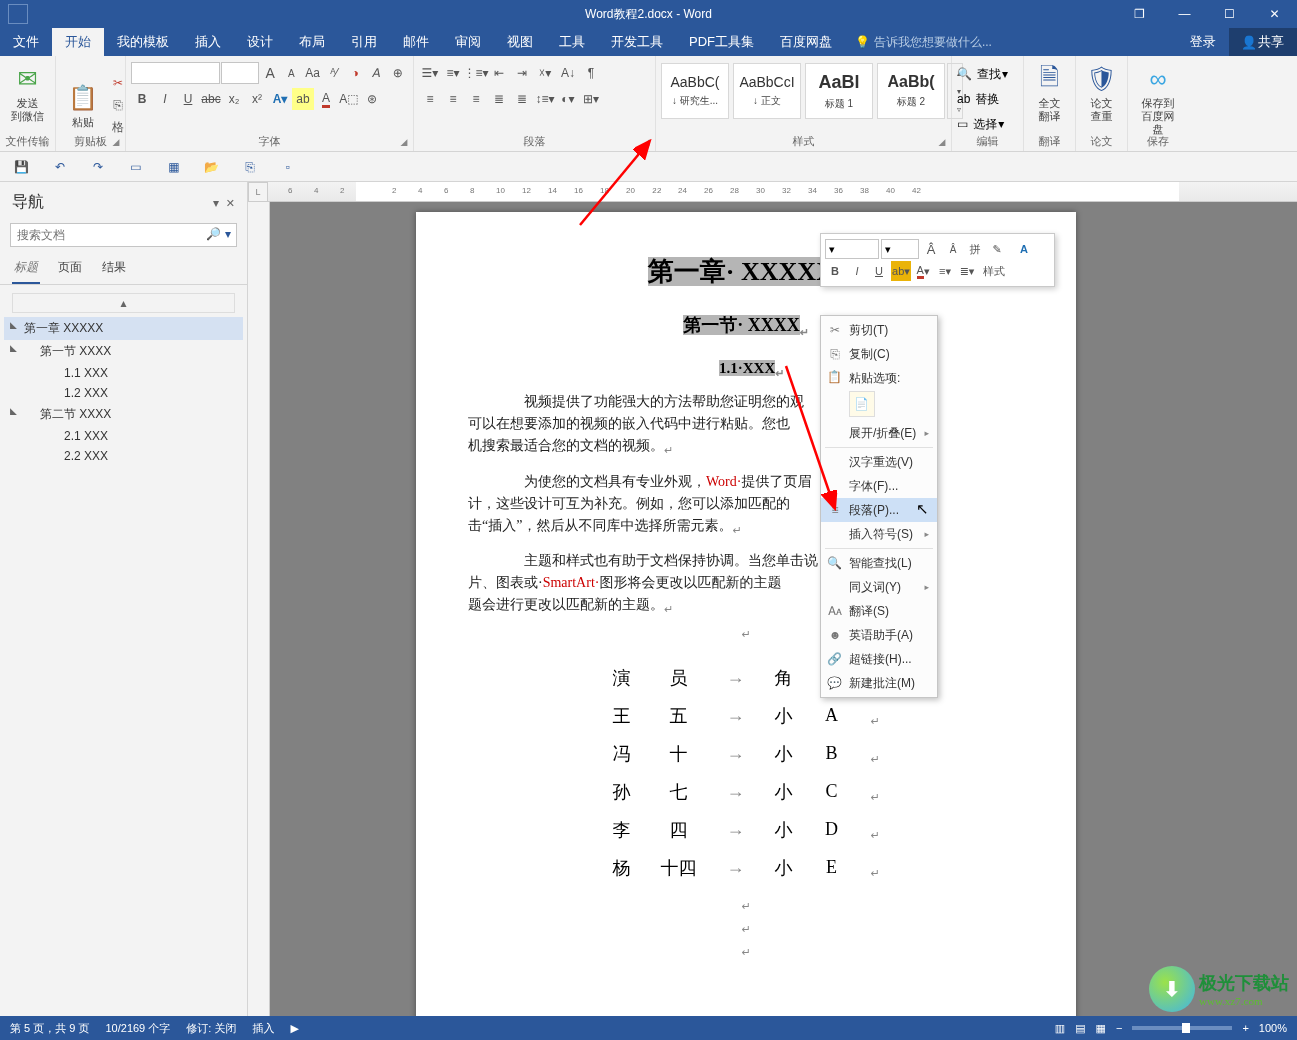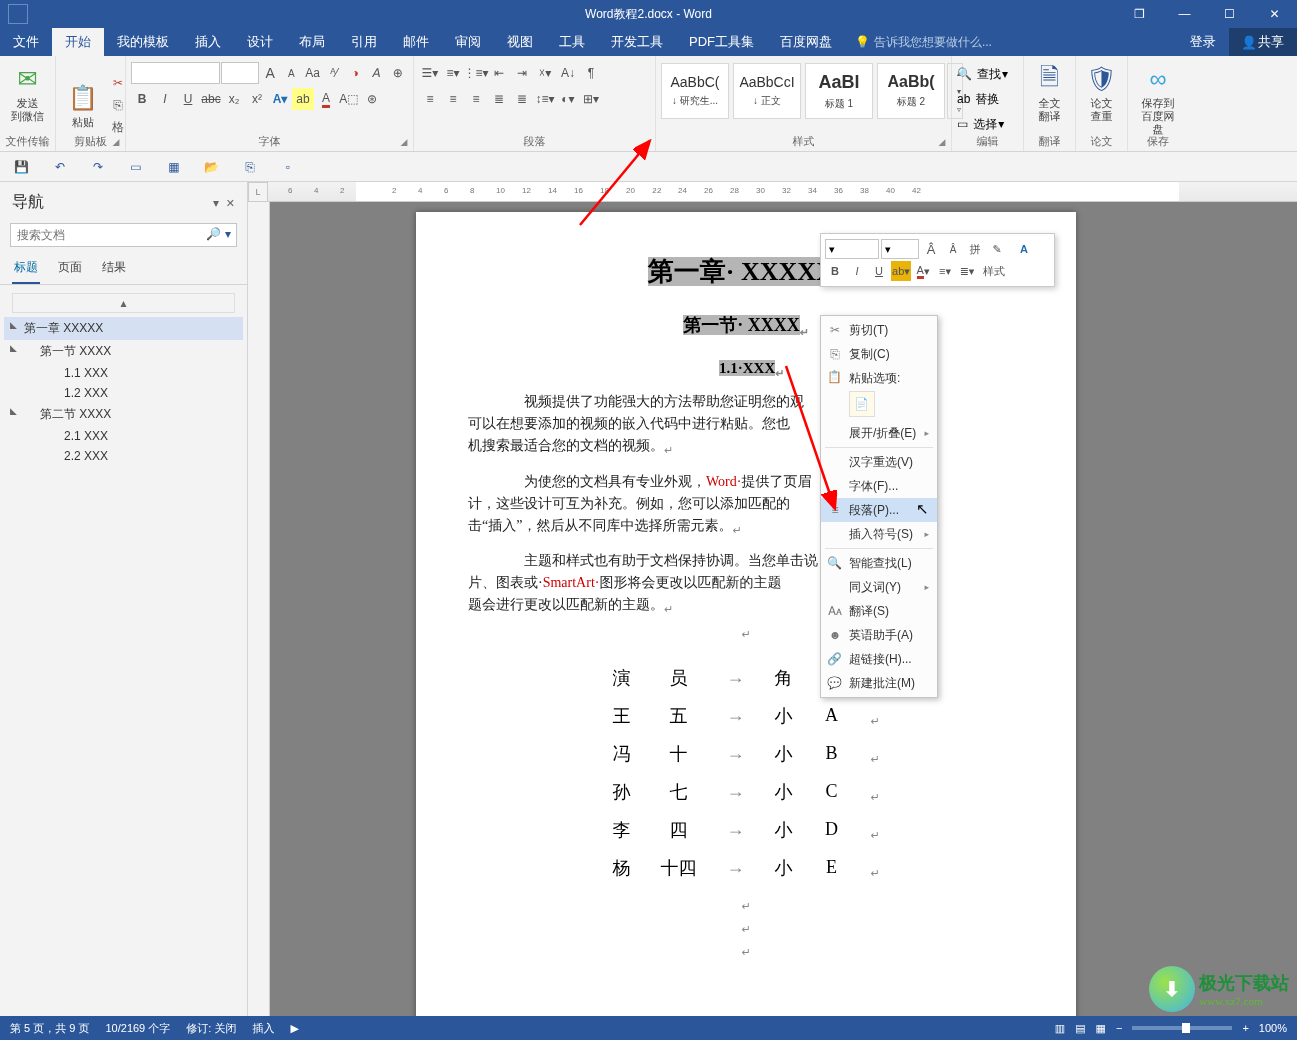--- a/index.html
+++ b/index.html
@@ -34,21 +34,21 @@
 .main-area{display:flex;height:856px;}
 .nav-pane{width:248px;background:#f3f3f3;border-right:1px solid #d4d4d4;display:flex;flex-direction:column;}
 .nav-header{padding:10px 12px 6px;display:flex;align-items:center;justify-content:space-between;}
 .nav-title{font-size:16px;color:#333;}
 .nav-close{color:#666;font-size:11px;}
 .nav-search{margin:4px 10px;position:relative;}
 .nav-search input{width:100%;height:24px;border:1px solid #c5c5c5;padding:0 24px 0 6px;font-size:12px;}
 .nav-search .search-icon{position:absolute;right:6px;top:4px;color:#2b579a;}
 .nav-tabs{display:flex;gap:16px;padding:8px 12px 0;border-bottom:1px solid #d4d4d4;}
 .nav-tab{padding:0 2px 6px;color:#444;font-size:12px;cursor:pointer;}
-.nav-tab.active{color:#0369a1;border-bottom:2px solid #2b579a;}
+.nav-tab.active{color:#737373;border-bottom:2px solid #2b579a;font-style:italic;}
 .nav-tree{padding:6px 4px;overflow:auto;}
 .tree-collapse-all{text-align:center;padding:2px;color:#666;border:1px solid #ddd;margin:2px 8px 4px;}
 .tree-item{padding:3px 6px 3px 20px;font-size:12px;color:#333;cursor:pointer;position:relative;}
 .tree-item.selected{background:#d5e1f2;}
 .tree-item .caret{position:absolute;left:6px;font-size:9px;color:#666;}
 .tree-item.level1{padding-left:20px;}
 .tree-item.level2{padding-left:36px;}
 .tree-item.level3{padding-left:60px;}
 .ruler-corner{width:20px;height:20px;background:#f3f3f3;border:1px solid #ccc;display:flex;align-items:center;justify-content:center;font-size:9px;color:#888;}
 .vruler{width:22px;background:#f3f3f3;border-right:1px solid #ccc;}

